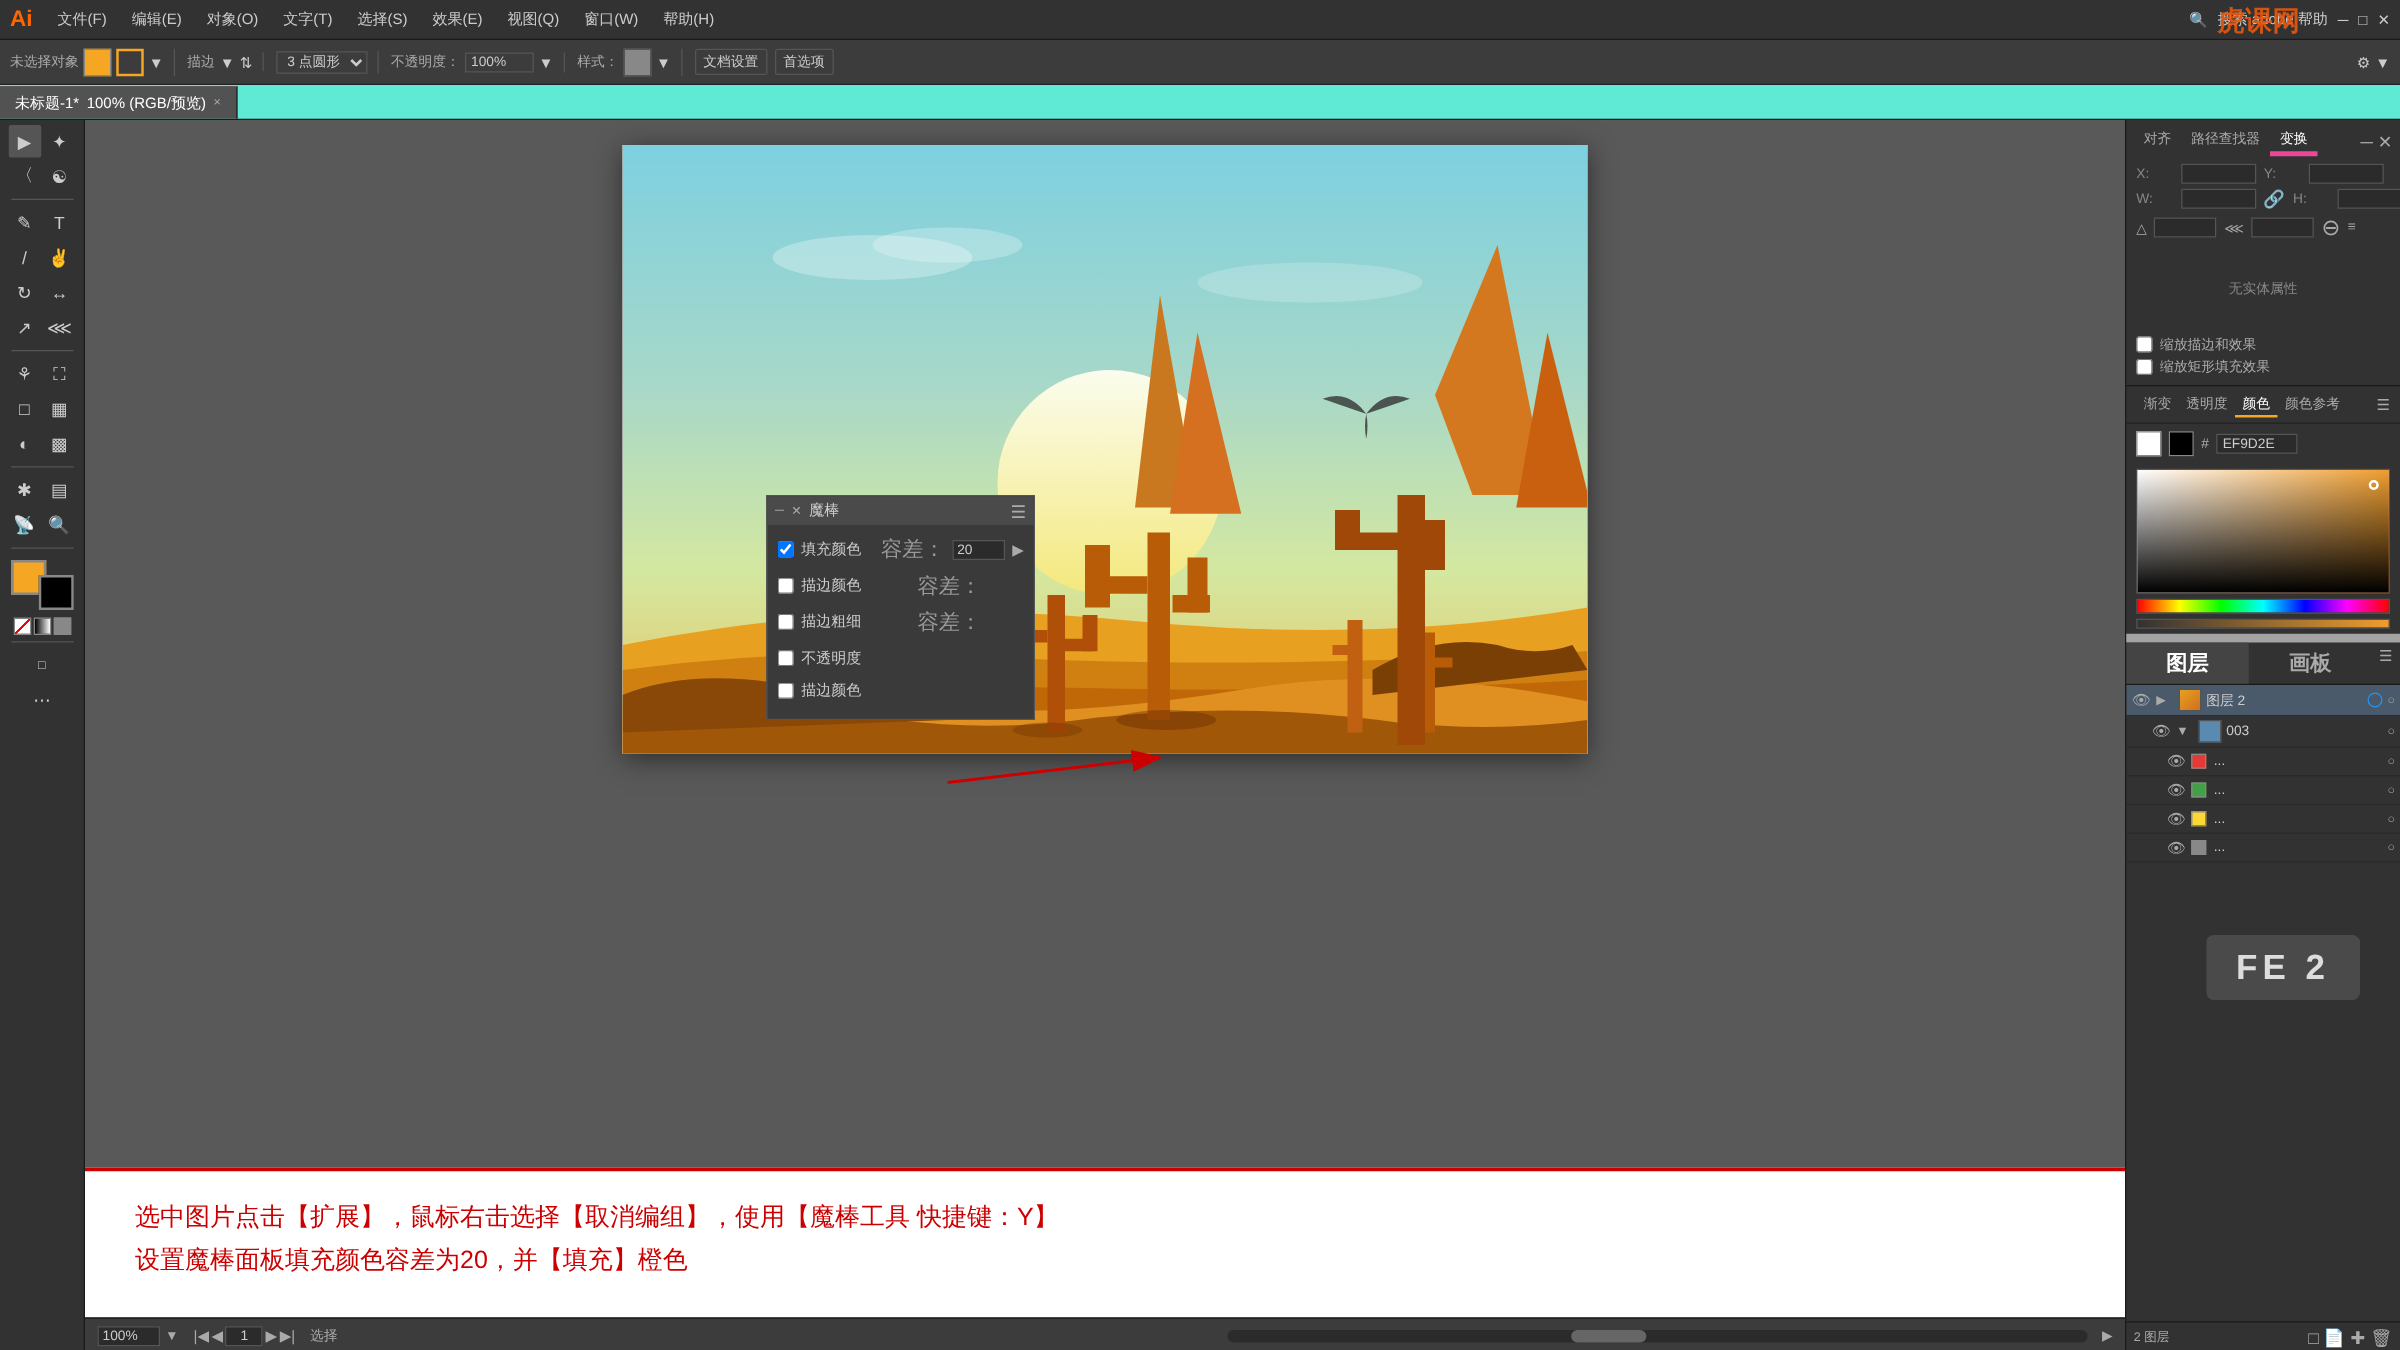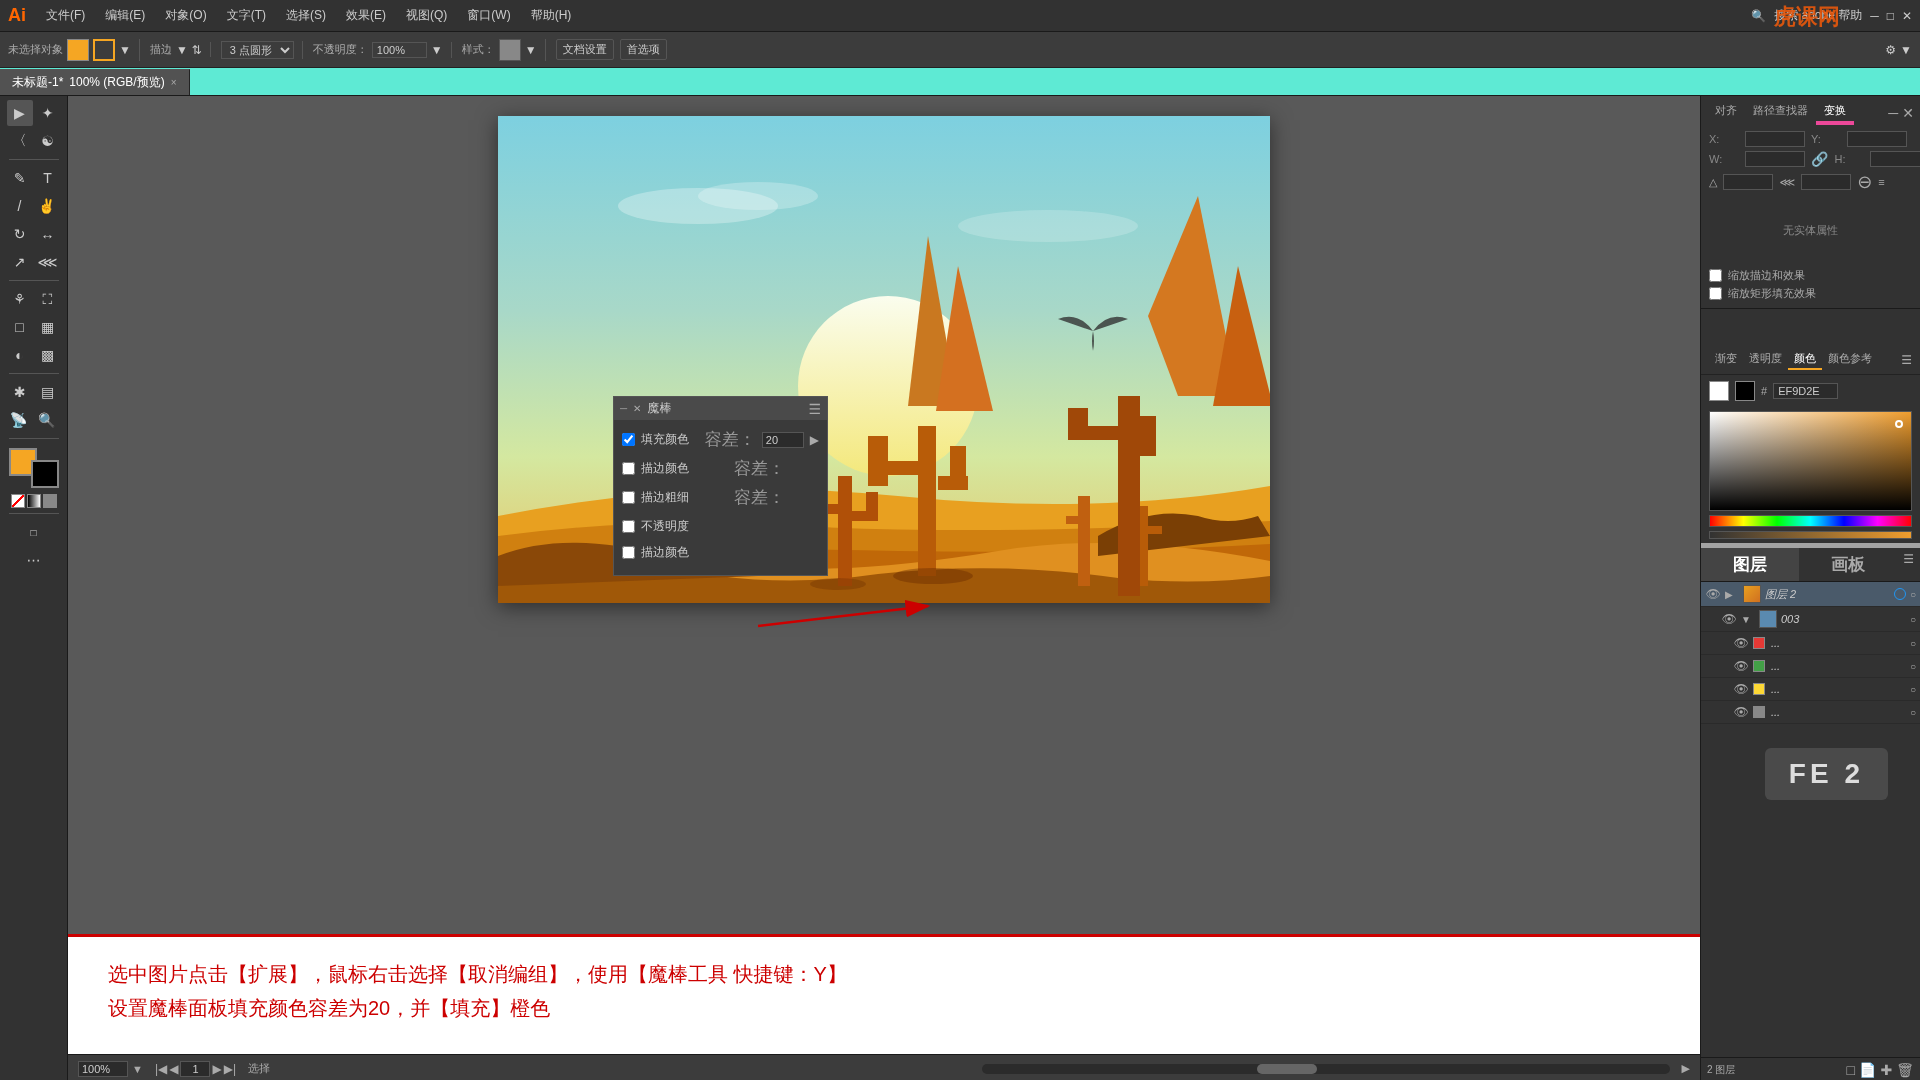--- a/index.html
+++ b/index.html
@@ -110,21 +110,21 @@
     .layers-panel { flex: 1; overflow: hidden; display: flex; flex-direction: column; }
     .layers-tabs { display: flex; border-bottom: 1px solid #1a1a1a; }
     .layers-tab { flex: 1; text-align: center; padding: 5px 2px; font-size: 17px; color: #aaa; cursor: pointer; font-weight: bold; }
     .layers-tab.active { color: #fff; background: #444; }
     .layer-list { flex: 1; overflow-y: auto; }
     .layer-item { display: flex; align-items: center; padding: 3px 4px; border-bottom: 1px solid #2a2a2a; gap: 4px; }
     .layer-item.active { background: #4a5a6a; }
     .layer-vis { width: 16px; height: 16px; display: flex; align-items: center; justify-content: center; font-size: 12px; color: #aaa; cursor: pointer; }
     .layer-expand { width: 14px; font-size: 10px; color: #aaa; cursor: pointer; }
     .layer-thumb { width: 18px; height: 18px; border: 1px solid #555; }
-    .layer-name { font-size: 11px; color: #ccc; flex: 1; font-style: italic; }
+    .layer-name { font-size: 11px; color: #ccc; flex: 1; }
     .layer-target { width: 12px; height: 12px; border-radius: 50%; border: 1px solid #aaa; cursor: pointer; }
     .layers-footer { display: flex; align-items: center; justify-content: space-between; padding: 4px 6px; border-top: 1px solid #1a1a1a; font-size: 10px; color: #aaa; }
     .layers-footer-btn { background: none; border: none; color: #aaa; cursor: pointer; font-size: 14px; }
 
     
     .top-right-panel { border-bottom: 1px solid #1a1a1a; }
     .trp-tabs { display: flex; padding: 4px 8px 0; gap: 4px; }
     .trp-tab { color: #aaa; font-size: 11px; padding: 3px 8px; cursor: pointer; border-bottom: 2px solid transparent; }
     .trp-tab.active { color: #fff; border-bottom: 4px solid #ec4899; }
     .trp-section { padding: 6px 8px; }
@@ -506,21 +506,21 @@
           <input type="checkbox" style="">
           <span>缩放描边和效果</span>
         </div>
         <div class="rpanel-checkbox-row">
           <input type="checkbox" style="">
           <span>缩放矩形填充效果</span>
         </div>
       </div>
     </div>
 
-    <div style="border-bottom:5px solid #a3a3a3;margin-top:36px;">
+    <div style="border-bottom:7px solid #a3a3a3;">
       <div style="display:flex;align-items:center;justify-content:space-between;padding:4px 8px;border-bottom:1px solid #222;">
         <div style="display:flex;gap:0;">
           <span style="font-size:11px;color:#aaa;padding:2px 6px;cursor:pointer;">渐变</span>
           <span style="font-size:11px;color:#aaa;padding:2px 6px;cursor:pointer;">透明度</span>
           <span style="font-size:11px;color:#fff;padding:2px 6px;cursor:pointer;border-bottom:2px solid #f5a623;">颜色</span>
           <span style="font-size:11px;color:#aaa;padding:2px 6px;cursor:pointer;">颜色参考</span>
         </div>
         <span style="color:#aaa;cursor:pointer;">☰</span>
       </div>
       <div class="color-display">

